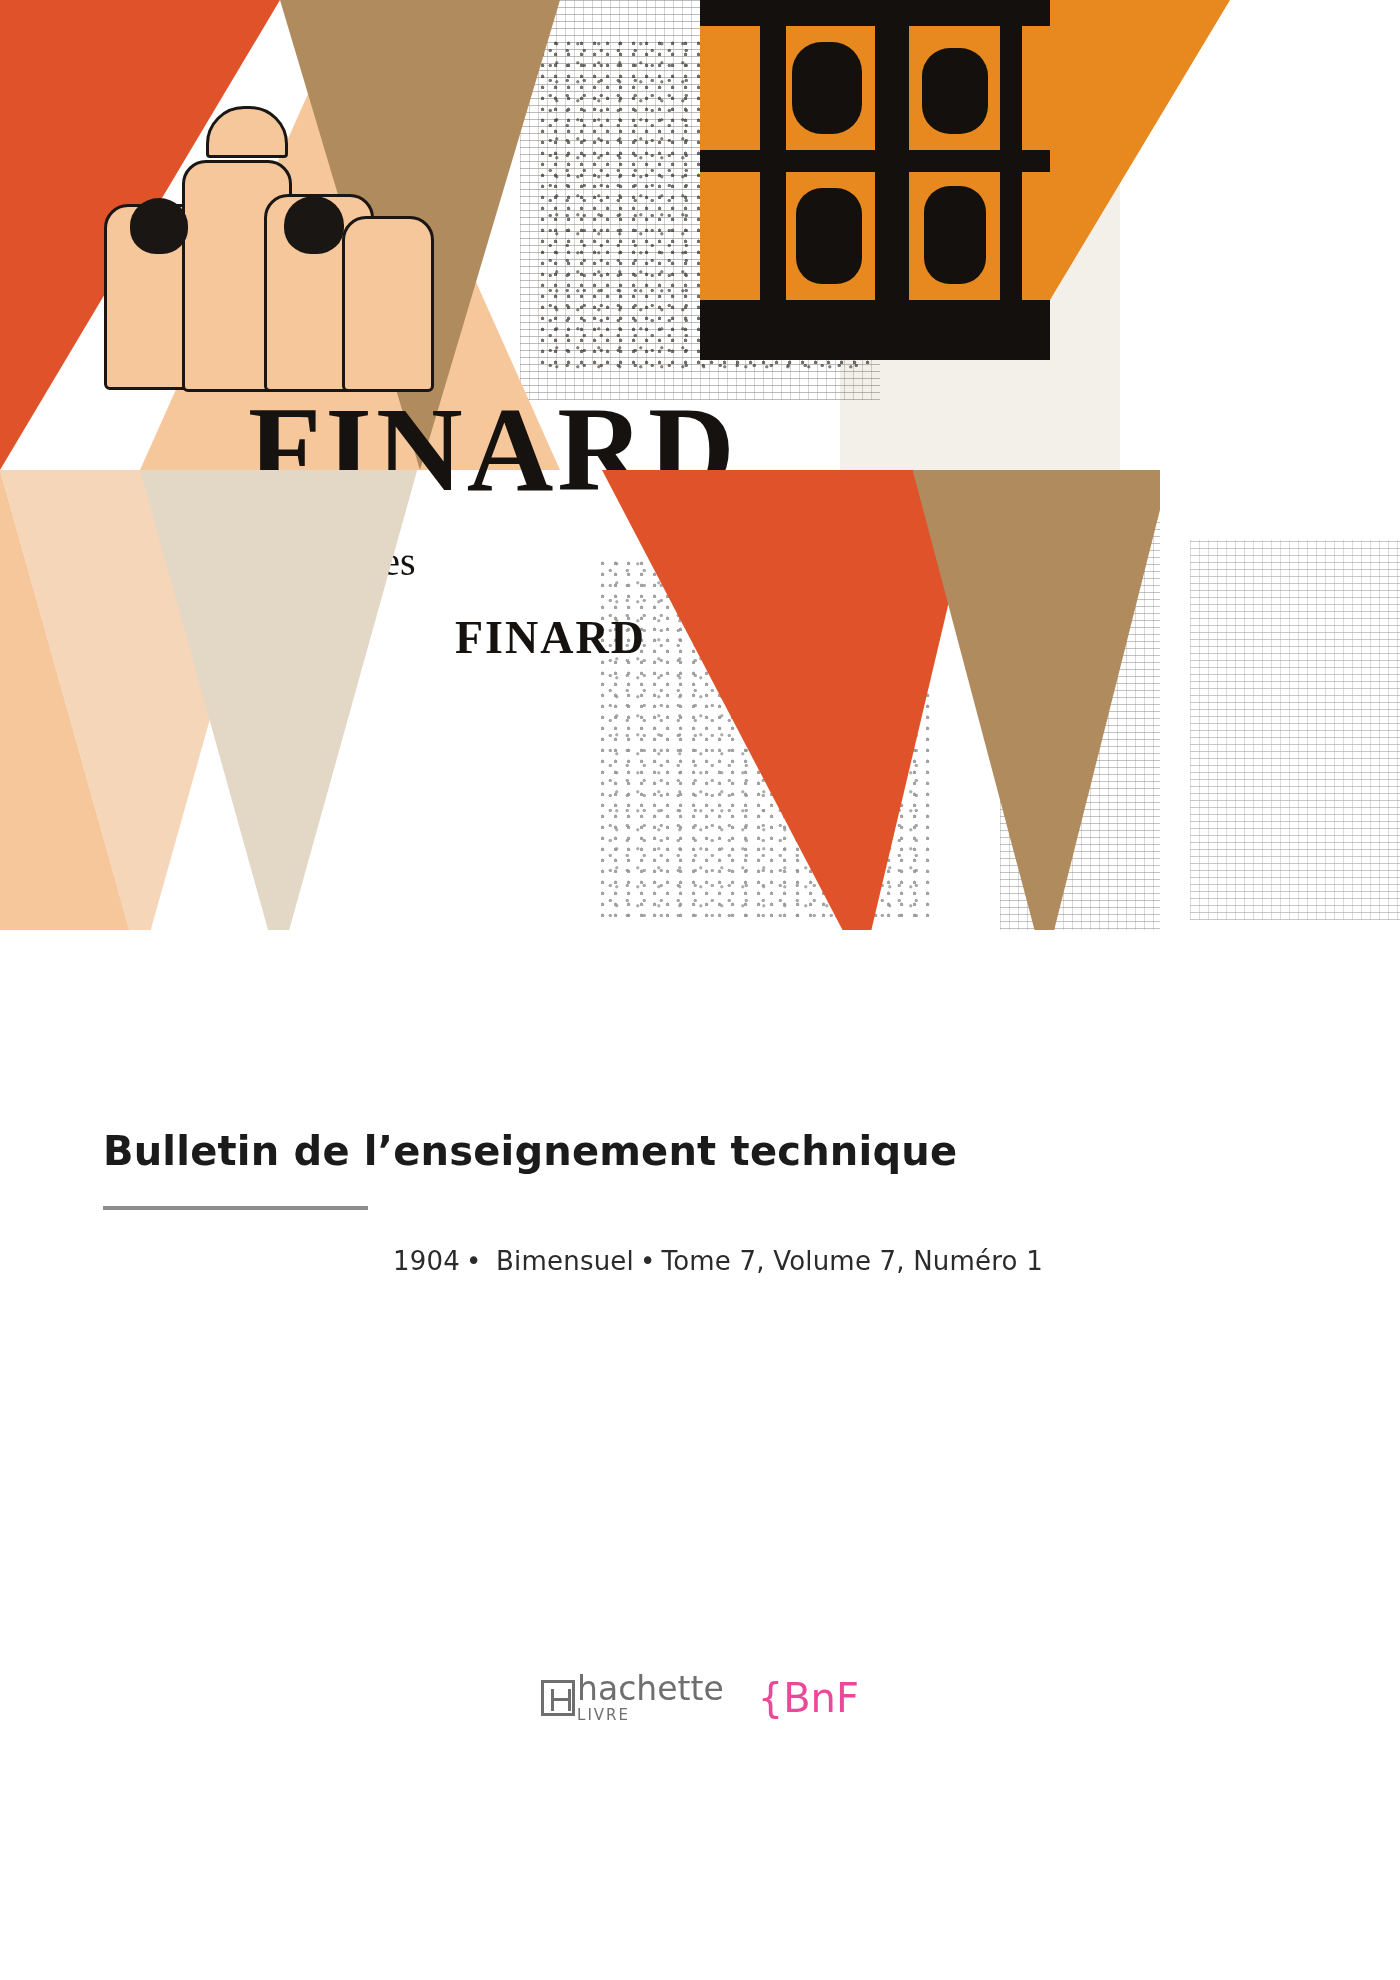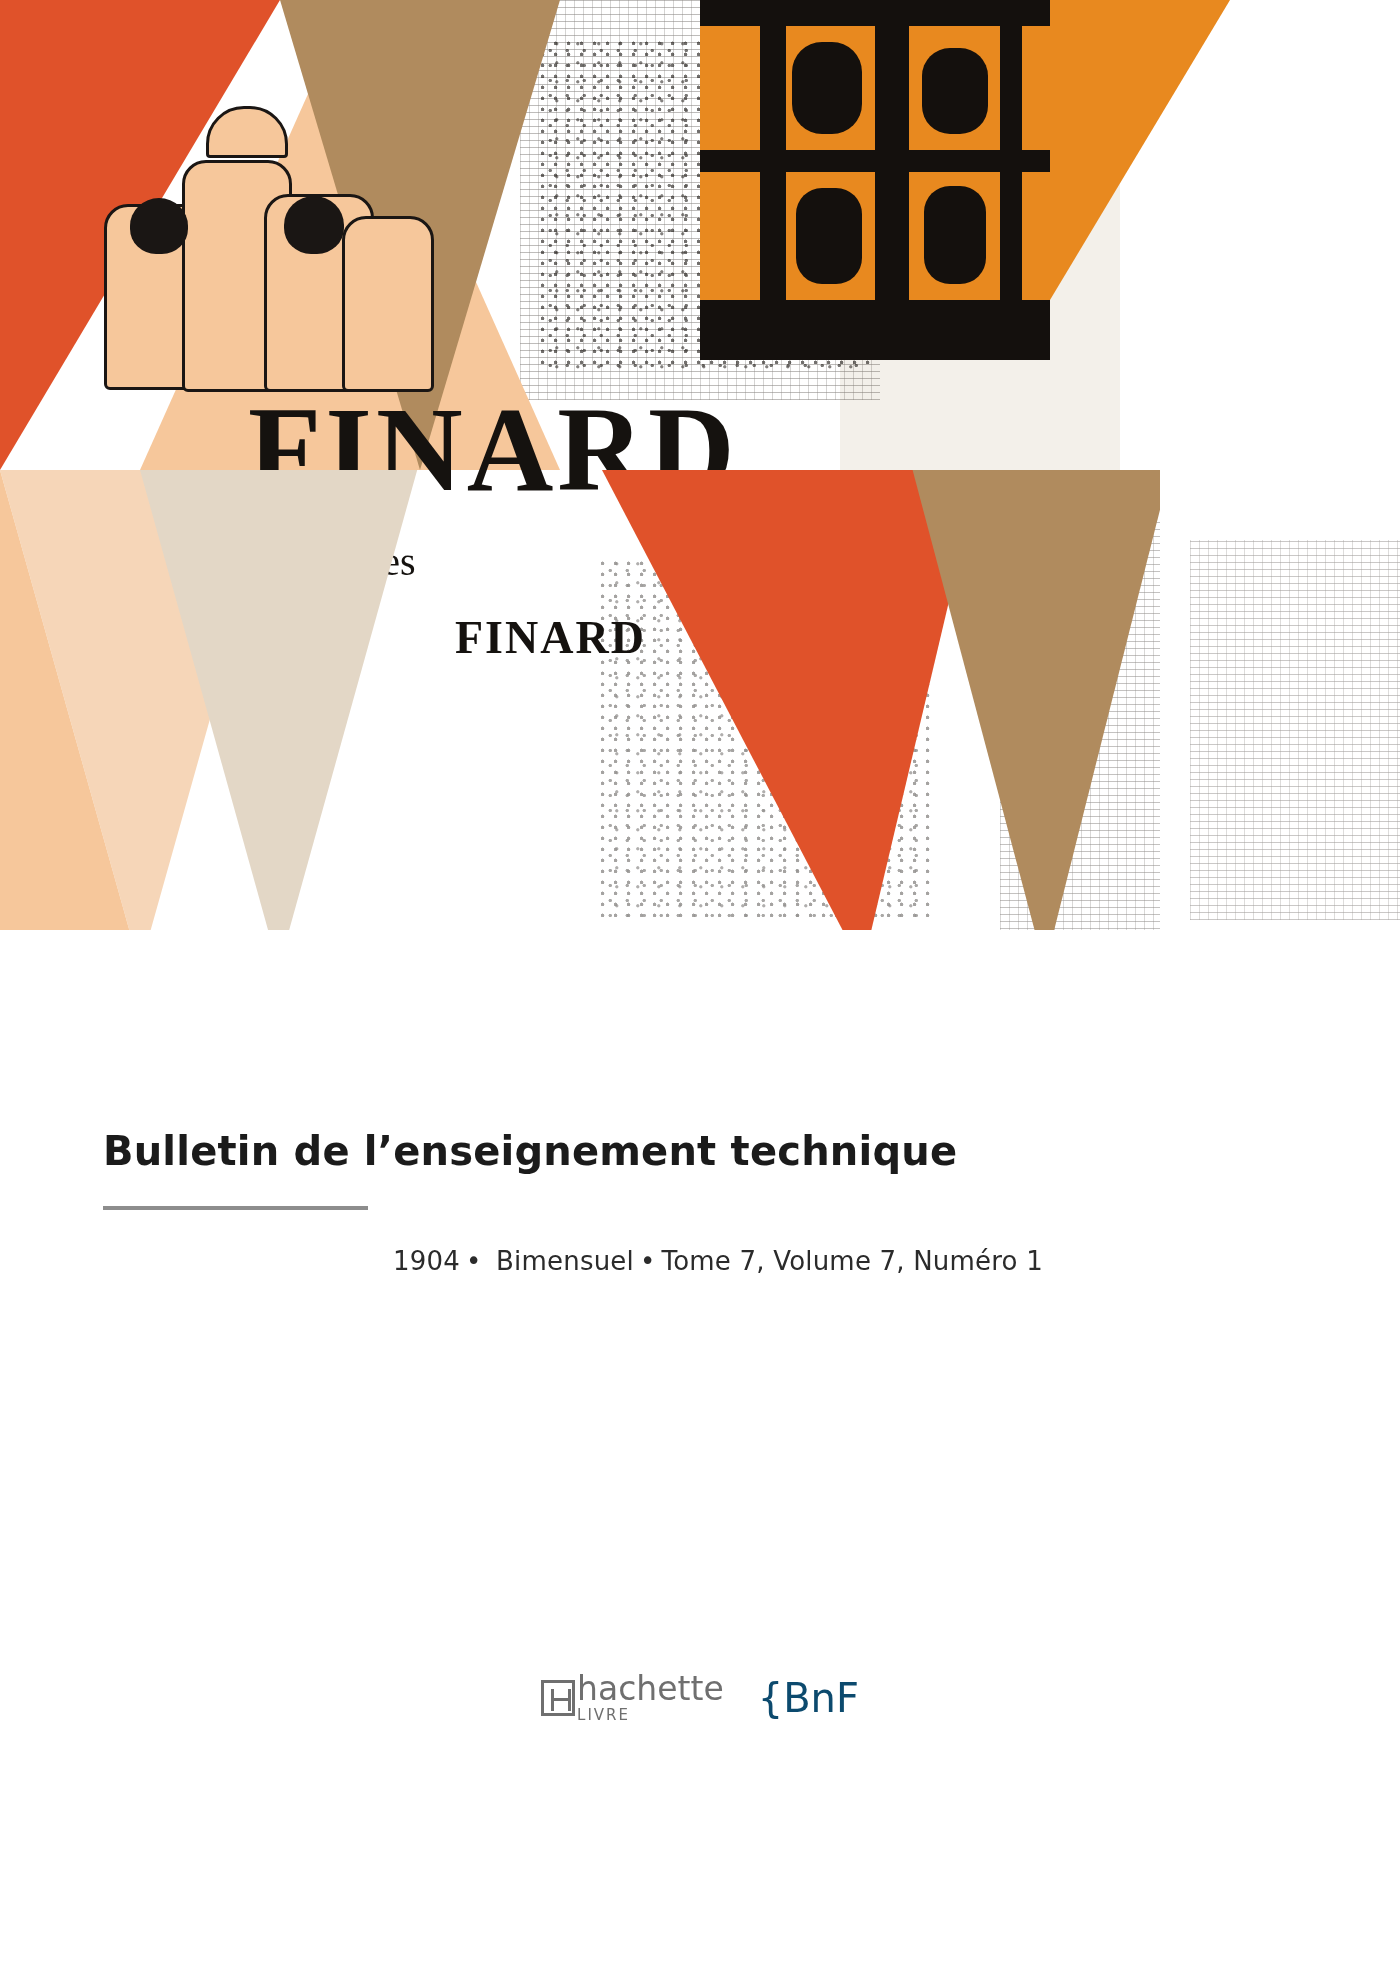--- a/index.html
+++ b/index.html
@@ -203,21 +203,21 @@
   .hachette-sub {
     font-family: "DejaVu Sans", sans-serif;
     font-size: 15px;
     color: #6f6f6f;
     letter-spacing: 2px;
     margin-top: 3px;
   }
   .bnf {
     font-family: "DejaVu Sans", sans-serif;
     font-size: 40px;
-    color: #0c4a6e;
+    color: #ec4899;
     letter-spacing: 0px;
   }
 </style>
 </head>
 <body>
 
 <div class="page">
 
   <div class="cover-art">
 

